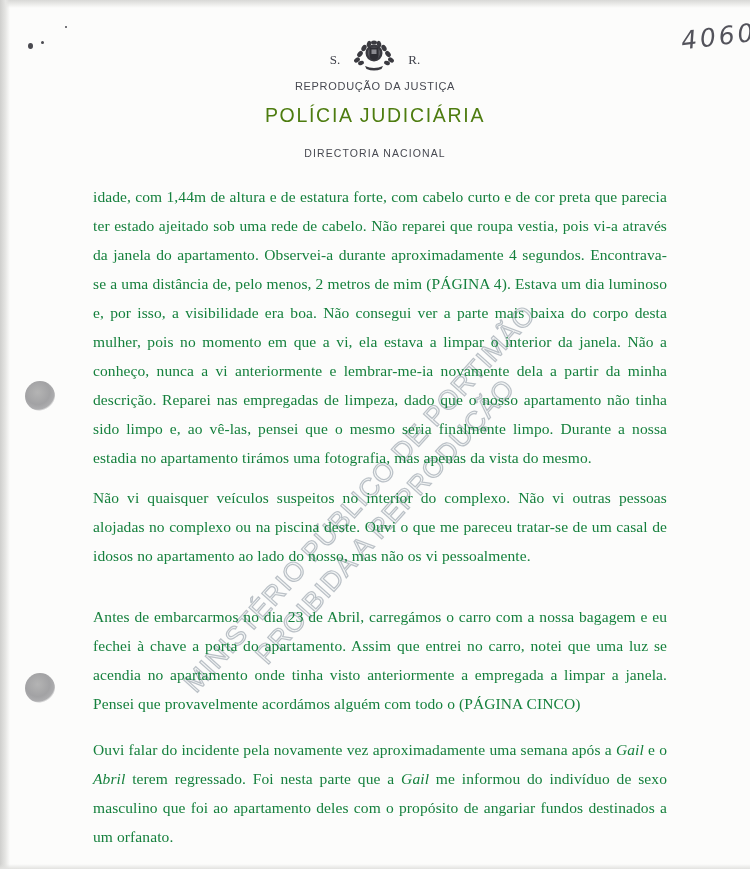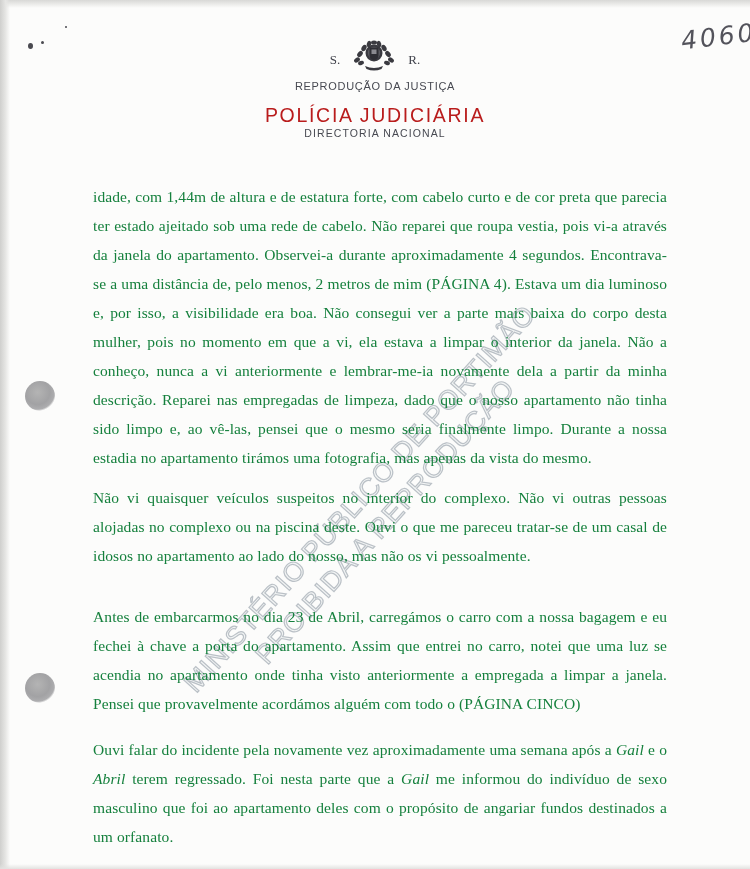--- a/index.html
+++ b/index.html
@@ -15,22 +15,22 @@
     background:linear-gradient(180deg,#d8d8d6 0%,rgba(255,255,255,0) 100%);}
   .edge-bottom{position:absolute;left:0;bottom:0;right:0;height:5px;z-index:4;
     background:linear-gradient(0deg,#e2e2e0 0%,rgba(255,255,255,0) 100%);}
 
   
   .header{position:absolute;left:0;top:38px;width:100%;display:flex;flex-direction:column;align-items:center;z-index:3;}
   .sr-row{display:flex;align-items:flex-end;gap:11px;height:34px;}
   .sr-letter{font:13px "Liberation Serif",serif;color:#41434c;padding-bottom:4px;}
   .crest{width:46px;height:34px;}
   .ministry{margin-top:8px;font:11px "Liberation Sans",sans-serif;letter-spacing:.7px;color:#474951;}
-  .policia{margin-top:12px;font:400 19.5px "Liberation Sans",sans-serif;letter-spacing:1.7px;color:#b91c1c;}
-  .directoria{margin-top:0;font:10.5px "Liberation Sans",sans-serif;letter-spacing:1.1px;color:#474951;}
+  .policia{margin-top:12px;font:400 19.5px "Liberation Sans",sans-serif;letter-spacing:1.7px;color:#4d7c0f;}
+  .directoria{margin-top:20px;font:10.5px "Liberation Sans",sans-serif;letter-spacing:1.1px;color:#474951;}
 
   
   .handwritten{
     position:absolute;left:681px;top:22px;z-index:3;
     font:italic 25px "DejaVu Sans",sans-serif;color:#53535b;
     letter-spacing:3px;transform:rotate(-7deg);
   }
 
   
   .watermark{

